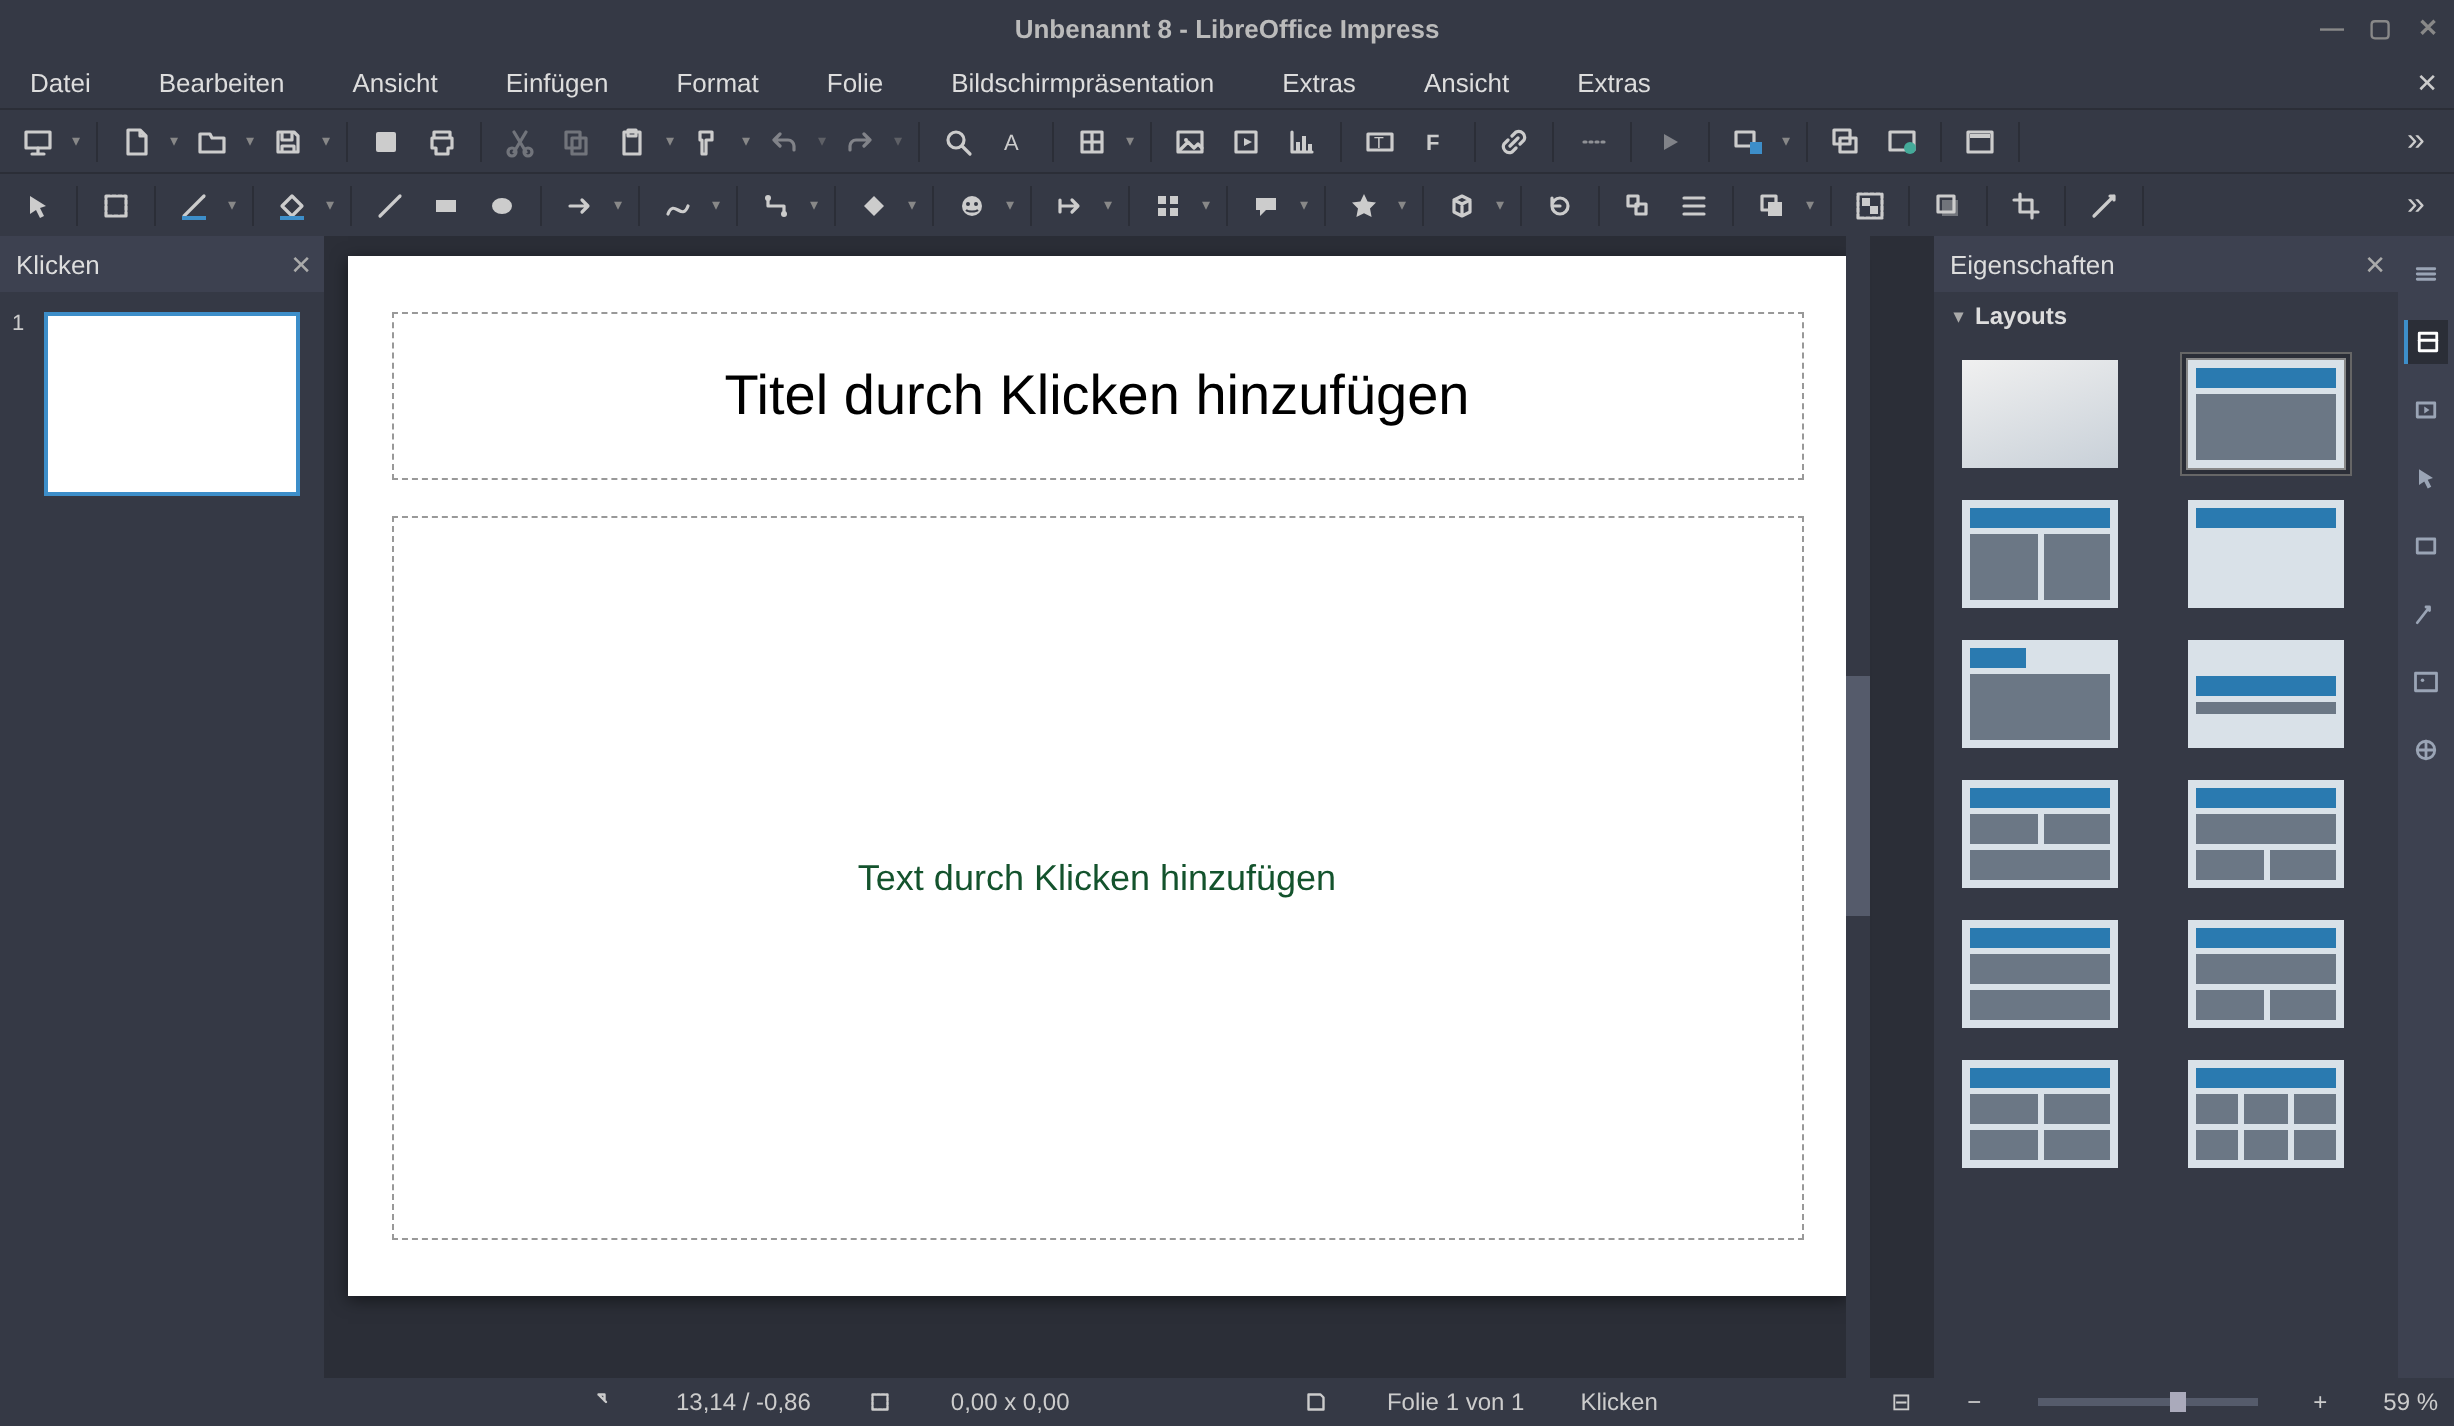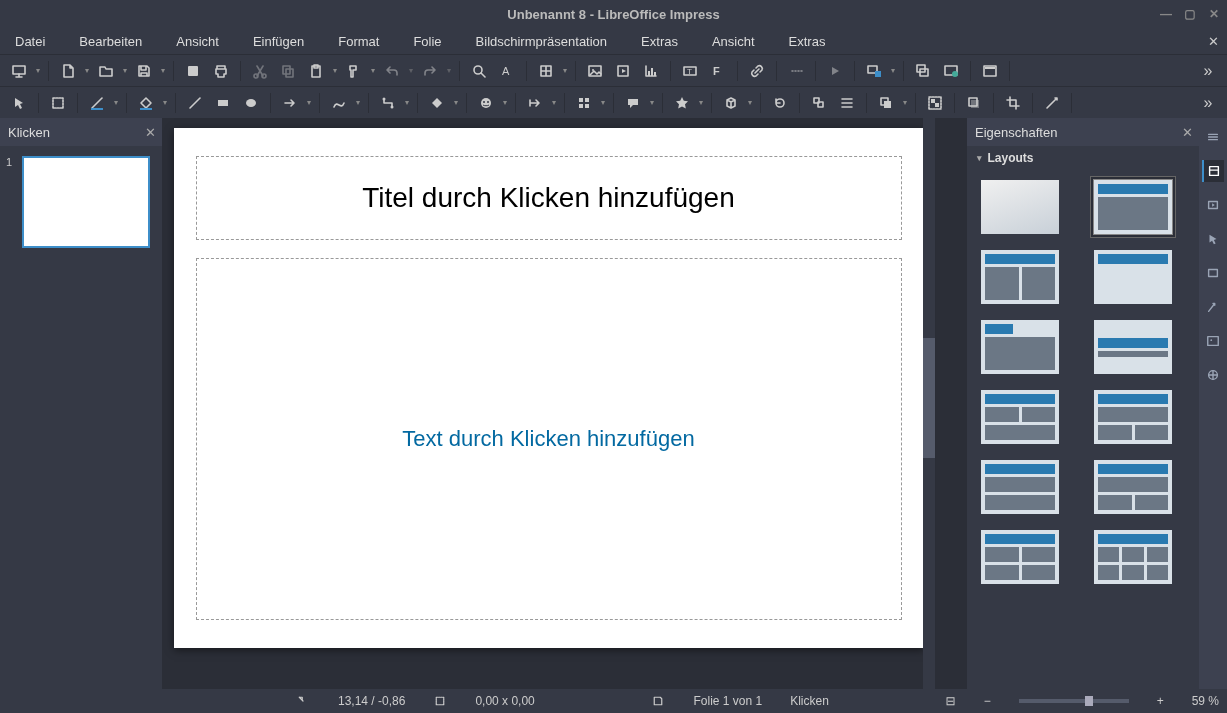--- a/index.html
+++ b/index.html
@@ -29,21 +29,21 @@
 .thumb-row { display:flex; gap:4px; }
 .thumb-num { font-size:11px; color:#ccc; width:12px; }
 .thumb { width:128px; height:92px; background:#fff; border:2px solid #3d8ec9; }
 
 .canvas-area { flex:1; background:#2b2e37; display:flex; align-items:flex-start; justify-content:center; padding:10px 0; position:relative;}
 .scroll-v { position:absolute; right:0; top:0; bottom:0; width:12px; background:#353945; }
 .scroll-v-thumb { position:absolute; right:0; top:220px; width:12px; height:120px; background:#555b6b; }
 .slide { width: 750px; height: 520px; background:#fff; box-shadow: 0 2px 8px rgba(0,0,0,.5); padding:28px 22px; display:flex; flex-direction:column; gap:18px;}
 .placeholder { border:1px dashed #999; flex-shrink:0; display:flex; align-items:center; justify-content:center; padding:10px; }
 .ph-title { height:84px; font-size:28px; color:#000; }
-.ph-body { flex:1; font-size:22px; color:#0369a1;text-align:center; }
+.ph-body { flex:1; font-size:18px; color:#14532d;text-align:center; }
 
 .panel-props { width:232px; background:#353945; display:flex; flex-direction:column;margin-left:32px; }
 .props-section-title { height:24px; display:flex; align-items:center; padding:0 10px; font-size:12px; color:#ddd; font-weight:600; gap:6px; }
 .props-section-title .tri { font-size:9px; color:#aaa;}
 .layout-grid { flex:1; padding:10px 14px; display:grid; grid-template-columns: 1fr 1fr; gap:16px 22px; align-content:start; background:#353945; overflow:auto;}
 .layout-item { width:78px; height:54px; background:#d9e1e8; display:flex; flex-direction:column; padding:4px; gap:3px; }
 .layout-item.selected { outline:1px solid #888; box-shadow: 0 0 0 3px #2b2e37, 0 0 0 4px #666; }
 .l-bar { background:#2a7ab0; height:10px; }
 .l-box { background:#6b7785; flex:1; }
 .l-row { display:flex; gap:3px; flex:1;}

